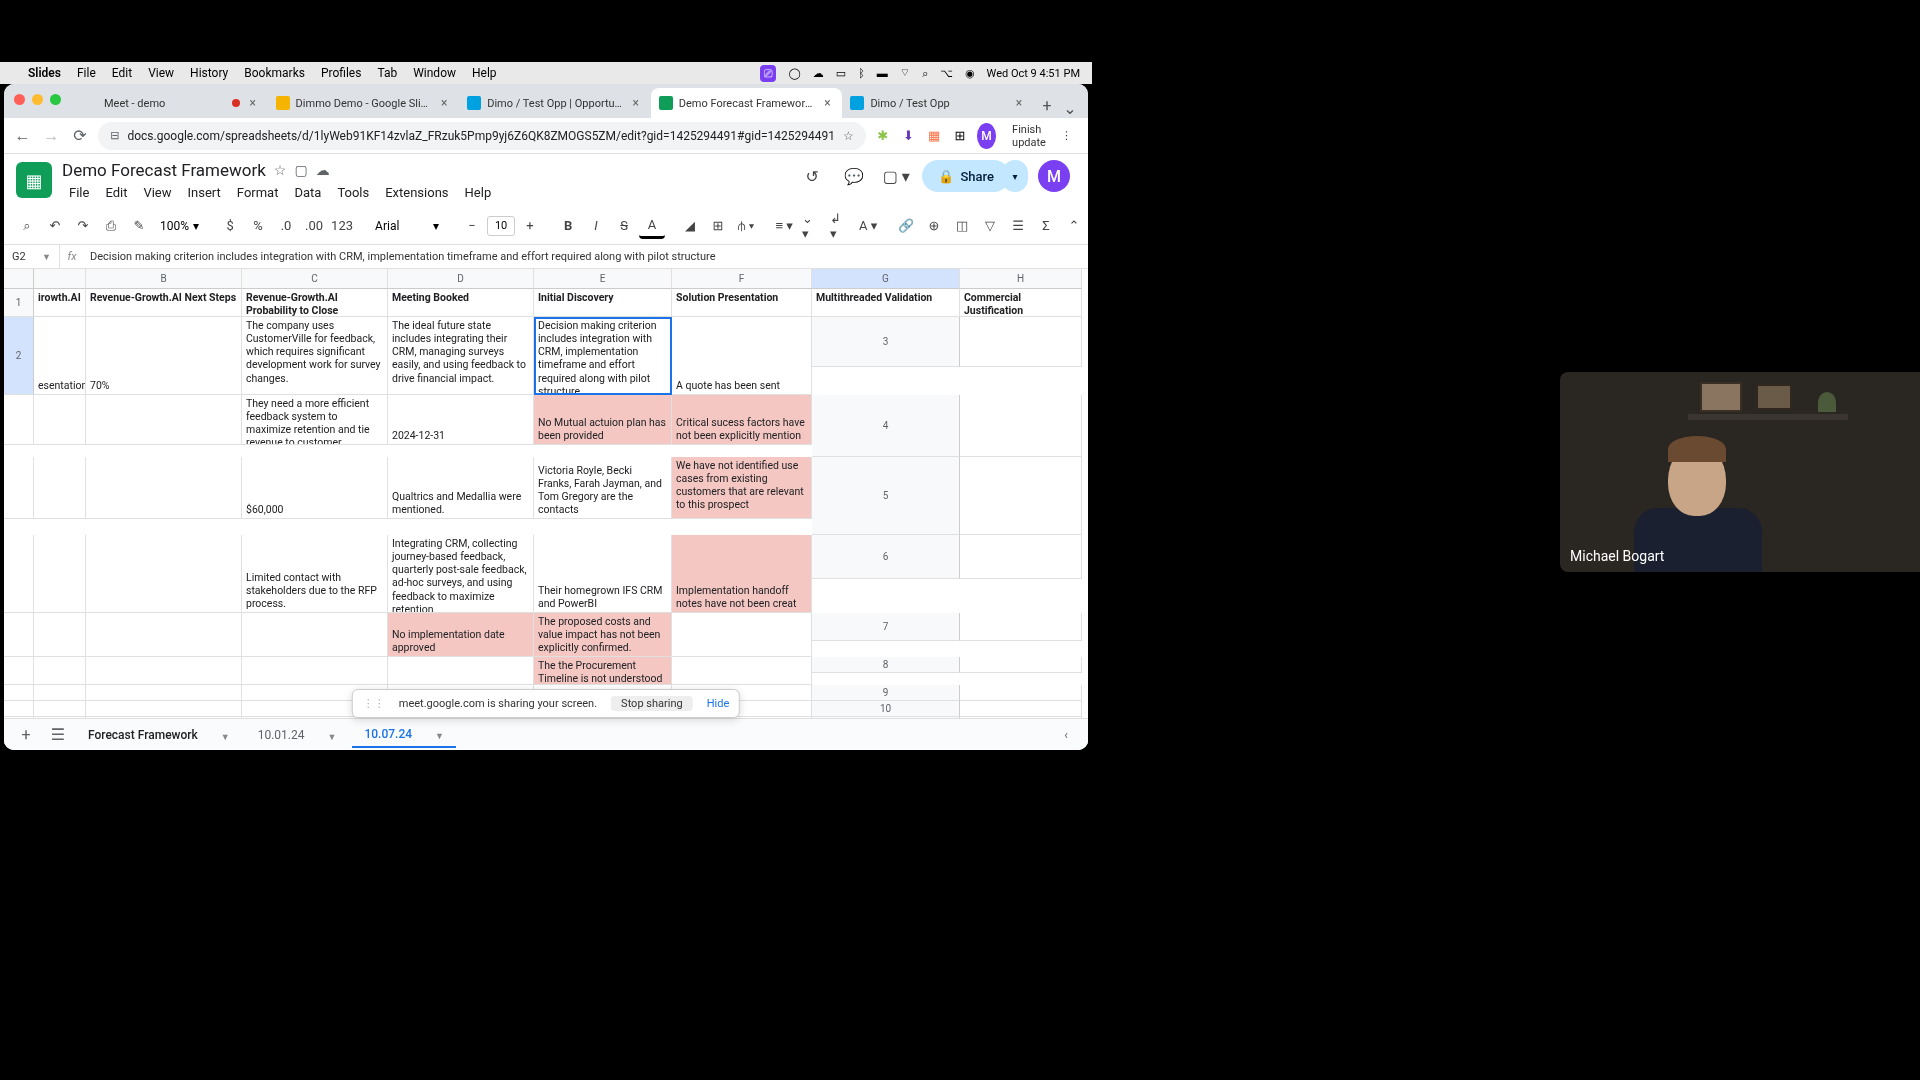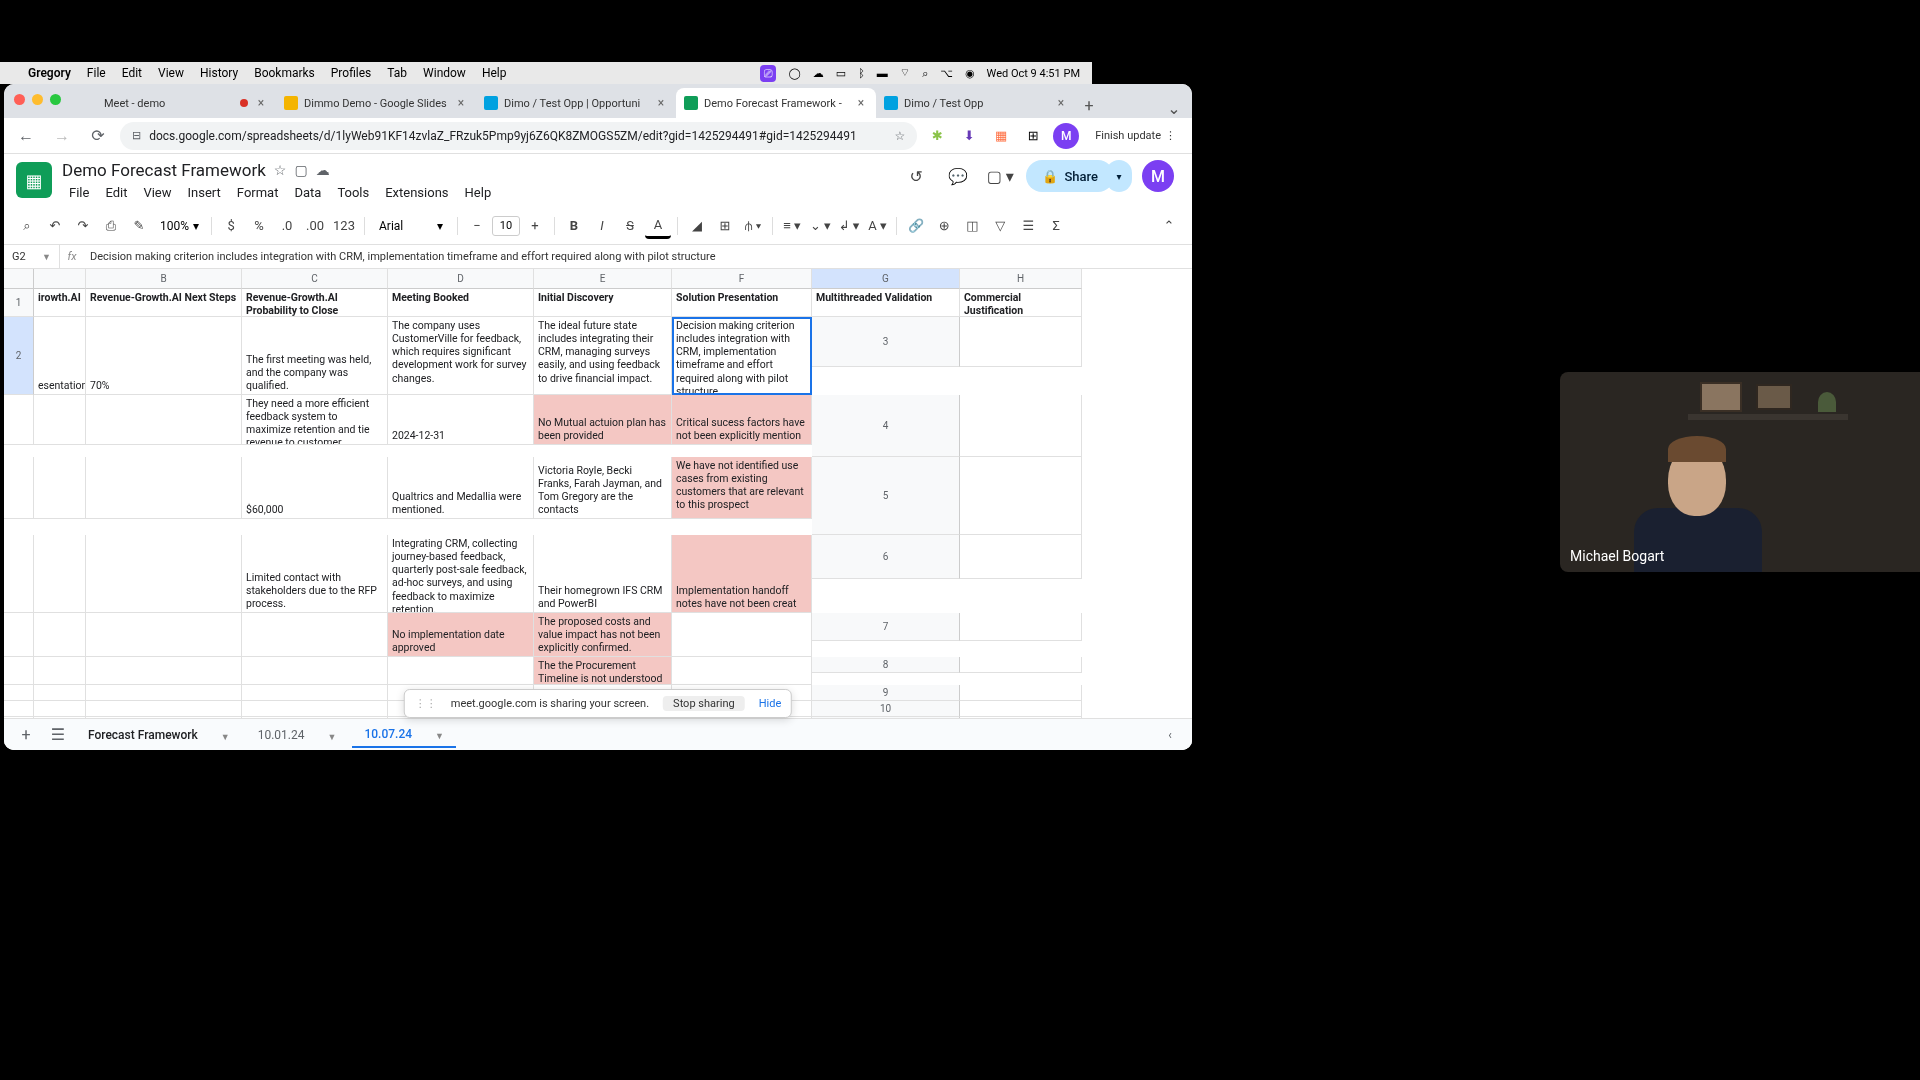--- a/index.html
+++ b/index.html
@@ -2,21 +2,21 @@
 <html><head>
 <meta charset="utf-8">
 <style>
 *{box-sizing:border-box;margin:0;padding:0;font-family:-apple-system,BlinkMacSystemFont,"Segoe UI",Roboto,Arial,sans-serif}
 body{background:#000;width:1920px;height:1080px;overflow:hidden;position:relative}
 .menubar{position:absolute;top:62px;left:0;width:1092px;height:22px;background:rgba(245,245,245,0.95);display:flex;align-items:center;padding:0 12px;font-size:12px;gap:16px;z-index:10}
 .menubar .apple{font-size:13px}
 .menubar .appname{font-weight:600}
 .menubar .right{margin-left:auto;display:flex;align-items:center;gap:12px;font-size:11px}
 .menubar .right span{display:inline-flex;align-items:center}
-.chrome-window{position:absolute;top:84px;left:4px;width:1188px;height:666px;background:#fff;border-radius:10px;box-shadow:0 4px 20px rgba(0,0,0,0.3);overflow:hidden}
+.chrome-window{position:absolute;top:84px;left:4px;width:1084px;height:666px;background:#fff;border-radius:10px;box-shadow:0 4px 20px rgba(0,0,0,0.3);overflow:hidden}
 .traffic{position:absolute;top:10px;left:10px;display:flex;gap:7px;z-index:5}
 .traffic span{width:11px;height:11px;border-radius:50%}
 .traffic .r{background:#ff5f57}
 .traffic .y{background:#febc2e}
 .traffic .g{background:#28c840}
 .tabstrip{height:34px;background:#dee1e6;display:flex;align-items:flex-end;padding-left:72px;padding-right:8px;gap:0}
 .tab{height:30px;background:#dee1e6;border-radius:8px 8px 0 0;padding:0 8px;display:flex;align-items:center;font-size:11px;gap:6px;min-width:0;flex:1;max-width:200px;position:relative;color:#333}
 .tab.active{background:#fff}
 .tab .favicon{width:14px;height:14px;border-radius:2px;flex-shrink:0}
 .tab .title{white-space:nowrap;overflow:hidden;text-overflow:ellipsis;flex:1}
@@ -94,21 +94,21 @@
 .video-thumb .hair{position:absolute;top:64px;left:108px;width:58px;height:26px;background:#6a4a30;border-radius:50% 50% 0 0}
 .video-thumb .body{position:absolute;top:136px;left:74px;width:128px;height:70px;background:#1a2030;border-radius:24px 24px 0 0}
 .video-thumb .name{position:absolute;bottom:8px;left:10px;color:#fff;font-size:14px}
 .corner{background:#f8f9fa;border-right:1px solid #ccc;border-bottom:1px solid #ccc}
 </style>
 </head>
 <body>
 
 <div class="menubar">
   <span class="apple"></span>
-  <span class="appname">Gregory</span>
+  <span class="appname">Slides</span>
   <span>File</span>
   <span>Edit</span>
   <span>View</span>
   <span>History</span>
   <span>Bookmarks</span>
   <span>Profiles</span>
   <span>Tab</span>
   <span>Window</span>
   <span>Help</span>
   <div class="right">
@@ -309,24 +309,24 @@
         <div class="cell hdr row1">Revenue-Growth.AI Probability to Close</div>
         <div class="cell hdr row1">Meeting Booked</div>
         <div class="cell hdr row1">Initial Discovery</div>
         <div class="cell hdr row1">Solution Presentation</div>
         <div class="cell hdr row1">Multithreaded Validation</div>
         <div class="cell hdr row1">Commercial Justification</div>
 
         <div class="rh sel row-tall">2</div>
         <div class="cell row-tall" style="display:flex;align-items:flex-end">esentation</div>
         <div class="cell row-tall" style="display:flex;align-items:flex-end">70%</div>
-        <div class="cell row-tall" style="display:flex;align-items:flex-end">The first meeting was held, and the company was qualified.</div>
         <div class="cell row-tall">The company uses CustomerVille for feedback, which requires significant development work for survey changes.</div>
         <div class="cell row-tall">The ideal future state includes integrating their CRM, managing surveys easily, and using feedback to drive financial impact.</div>
         <div class="cell row-tall selected">Decision making criterion includes integration with CRM, implementation timeframe and effort required along with pilot structure</div>
+        <div class="cell row-tall" style="display:flex;align-items:flex-end">A quote has been sent</div>
 
         <div class="rh row-med">3</div>
         <div class="cell row-med"></div>
         <div class="cell row-med"></div>
         <div class="cell row-med"></div>
         <div class="cell row-med"></div>
         <div class="cell row-med">They need a more efficient feedback system to maximize retention and tie revenue to customer sentiment.</div>
         <div class="cell row-med" style="display:flex;align-items:flex-end">2024-12-31</div>
         <div class="cell row-med red" style="display:flex;align-items:flex-end">No Mutual actuion plan has been provided</div>
         <div class="cell row-med red" style="display:flex;align-items:flex-end">Critical sucess factors have not been explicitly mention</div>

